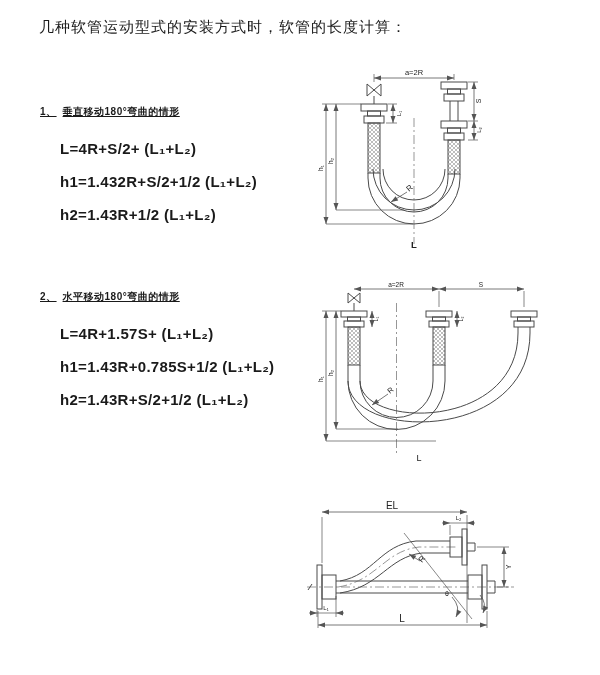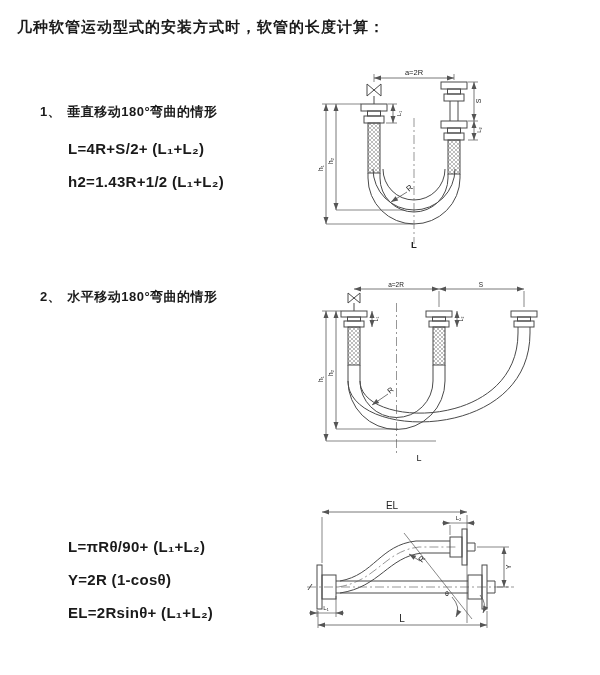--- a/index.html
+++ b/index.html
@@ -2,27 +2,27 @@
 <html><head>
 <meta charset="utf-8">
 <style>
   html,body{margin:0;padding:0;}
   body{
     width:600px;height:675px;position:relative;background:#ffffff;
     font-family:"Liberation Sans","DejaVu Sans",sans-serif;
     color:#1a1a1a;overflow:hidden;
   }
   .page-title{
-    position:absolute;left:17px;top:18px;
-    font-size:15px;font-weight:700;letter-spacing:1px;
+    position:absolute;left:39px;top:18px;
+    font-size:15px;font-weight:400;letter-spacing:1px;
   }
   .section{position:absolute;left:40px;width:290px;}
-  .sec-heading{font-size:13px;font-weight:700;letter-spacing:0.5px;line-height:20px;}
+  .sec-heading{font-size:10px;font-weight:700;letter-spacing:0.5px;line-height:20px;text-decoration:underline;}
   .sec-heading .num{margin-right:6px;}
-  .formulas{margin:10px 0 0 28px;}
+  .formulas{margin:10px 0 0 20px;}
   .formula{font-size:15px;font-weight:600;line-height:33px;white-space:nowrap;letter-spacing:0.3px;}
   .diagram{position:absolute;text-align:right;}
   svg{display:block;}
   svg .ln{stroke:#4a4a4a;stroke-width:1;fill:none;}
   svg .ctr{stroke:#6a6a6a;stroke-width:0.7;fill:none;stroke-dasharray:9 3 2 3;}
   svg .dim{stroke:#555;stroke-width:0.8;fill:none;}
   svg .ext{stroke:#555;stroke-width:0.7;fill:none;}
   svg .braidrect{stroke:#4a4a4a;stroke-width:1;}
   svg text{fill:#222;stroke:none;font-family:"Liberation Sans","DejaVu Sans",sans-serif;}
 </style>
@@ -44,20 +44,21 @@
 </svg>
 
 <div class="page-title">几种软管运动型式的安装方式时，软管的长度计算：</div>
 
 <div class="section" style="top:102px">
   <div class="sec-heading">
     <span class="num">1、</span><span>垂直移动180°弯曲的情形</span>
   </div>
   <div class="formulas">
     <div class="formula">L=4R+S/2+ (L₁+L₂)</div>
+    <div class="formula">h1=1.432R+S/2+1/2 (L₁+L₂)</div>
     <div class="formula">h2=1.43R+1/2 (L₁+L₂)</div>
   </div>
 </div>
 
 <div class="diagram" style="left:312px;top:66px">
 <svg width="285" height="188" viewBox="0 0 285 188">
 
   <path class="ctr" d="M102,52 V178"></path>
 
   <g>
@@ -135,20 +136,25 @@
     <text font-size="8" transform="translate(97,126) rotate(-40)">R</text>
   </g>
   <text x="102" y="182" font-size="9.5" text-anchor="middle" font-weight="bold">L</text>
 </svg>
 </div>
 
 <div class="section" style="top:287px">
   <div class="sec-heading">
     <span class="num">2、</span><span>水平移动180°弯曲的情形</span>
   </div>
+  <div class="formulas">
+    <div class="formula">L=4R+1.57S+ (L₁+L₂)</div>
+    <div class="formula">h1=1.43R+0.785S+1/2 (L₁+L₂)</div>
+    <div class="formula">h2=1.43R+S/2+1/2 (L₁+L₂)</div>
+  </div>
 </div>
 
 <div class="diagram" style="left:314px;top:281px">
 <svg width="280" height="186" viewBox="0 0 280 186">
 
   <path class="ctr" d="M82.5,22 V172"></path>
 
   <g>
     <path class="ln" d="M34,12 L40,17 L34,22 Z M46,12 L40,17 L46,22 Z"></path>
     <path class="ln" d="M40,22 V30"></path>
@@ -219,25 +225,20 @@
 
   <g>
     <path class="dim" d="M74,113 L58,124" marker-end="url(#ae)"></path>
     <text font-size="7.5" transform="translate(76,113) rotate(-40)">R</text>
   </g>
   <text x="105" y="180" font-size="9" text-anchor="middle">L</text>
 </svg>
 </div>
 
 <div class="section" style="top:520px">
-  <div class="formulas">
-    <div class="formula">L=πRθ/90+ (L₁+L₂)</div>
-    <div class="formula">Y=2R (1-cosθ)</div>
-    <div class="formula">EL=2Rsinθ+ (L₁+L₂)</div>
-  </div>
 </div>
 
 <div class="diagram" style="left:304px;top:497px">
 <svg width="300" height="155" viewBox="0 0 300 155">
 
   <path class="ctr" d="M3,90 H210"></path>
   <path class="ln" d="M4,93 l4,-6"></path>
 
   <g>
     <rect class="ln" x="13" y="68" width="5" height="44"></rect>

